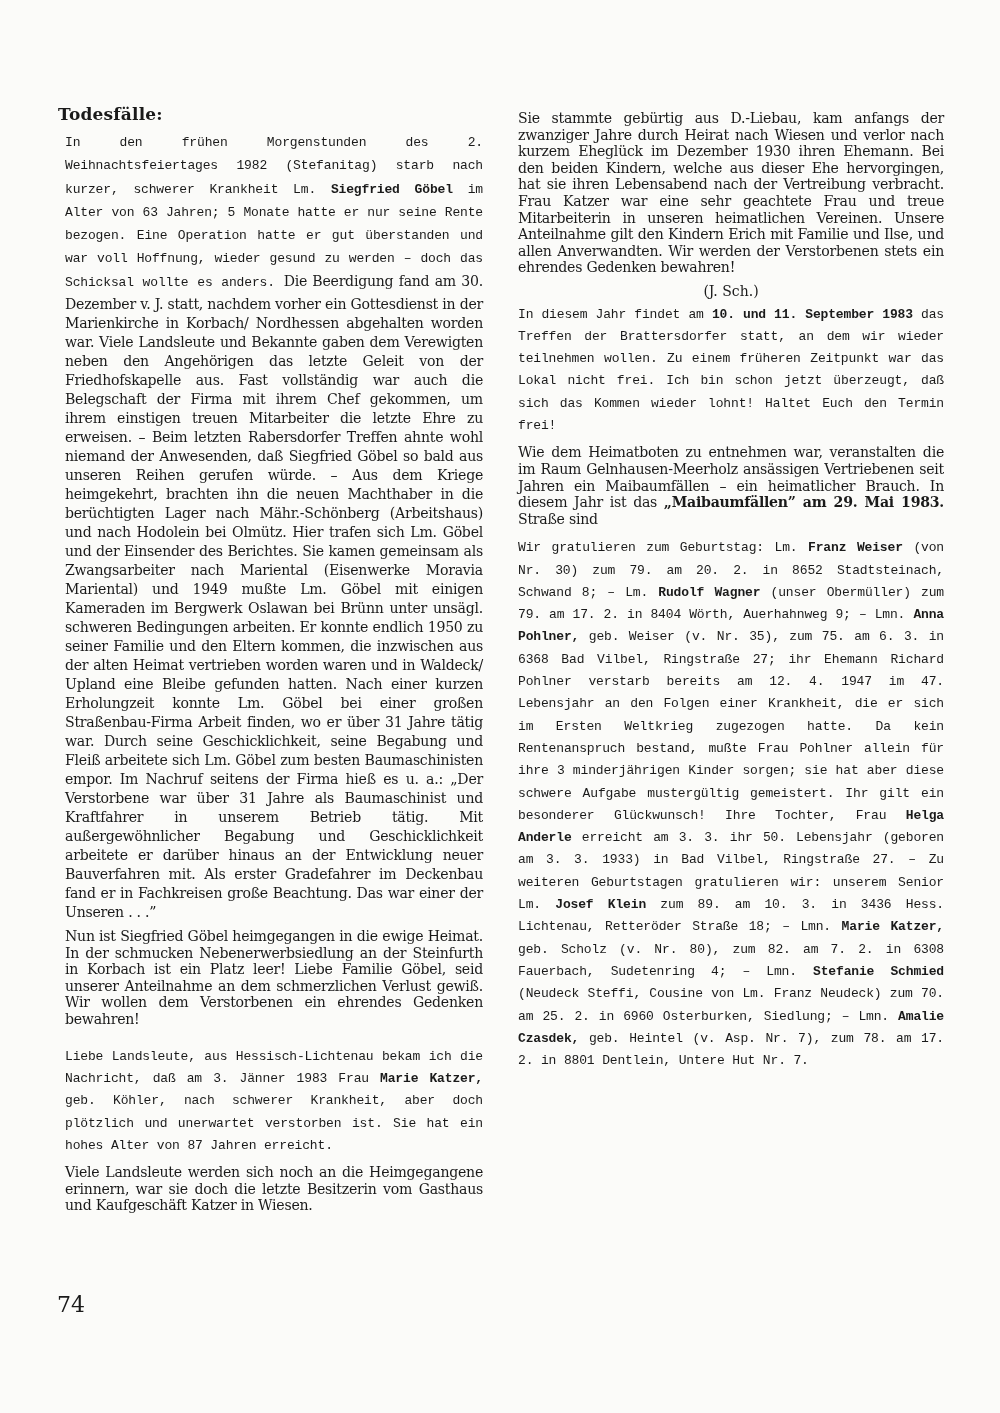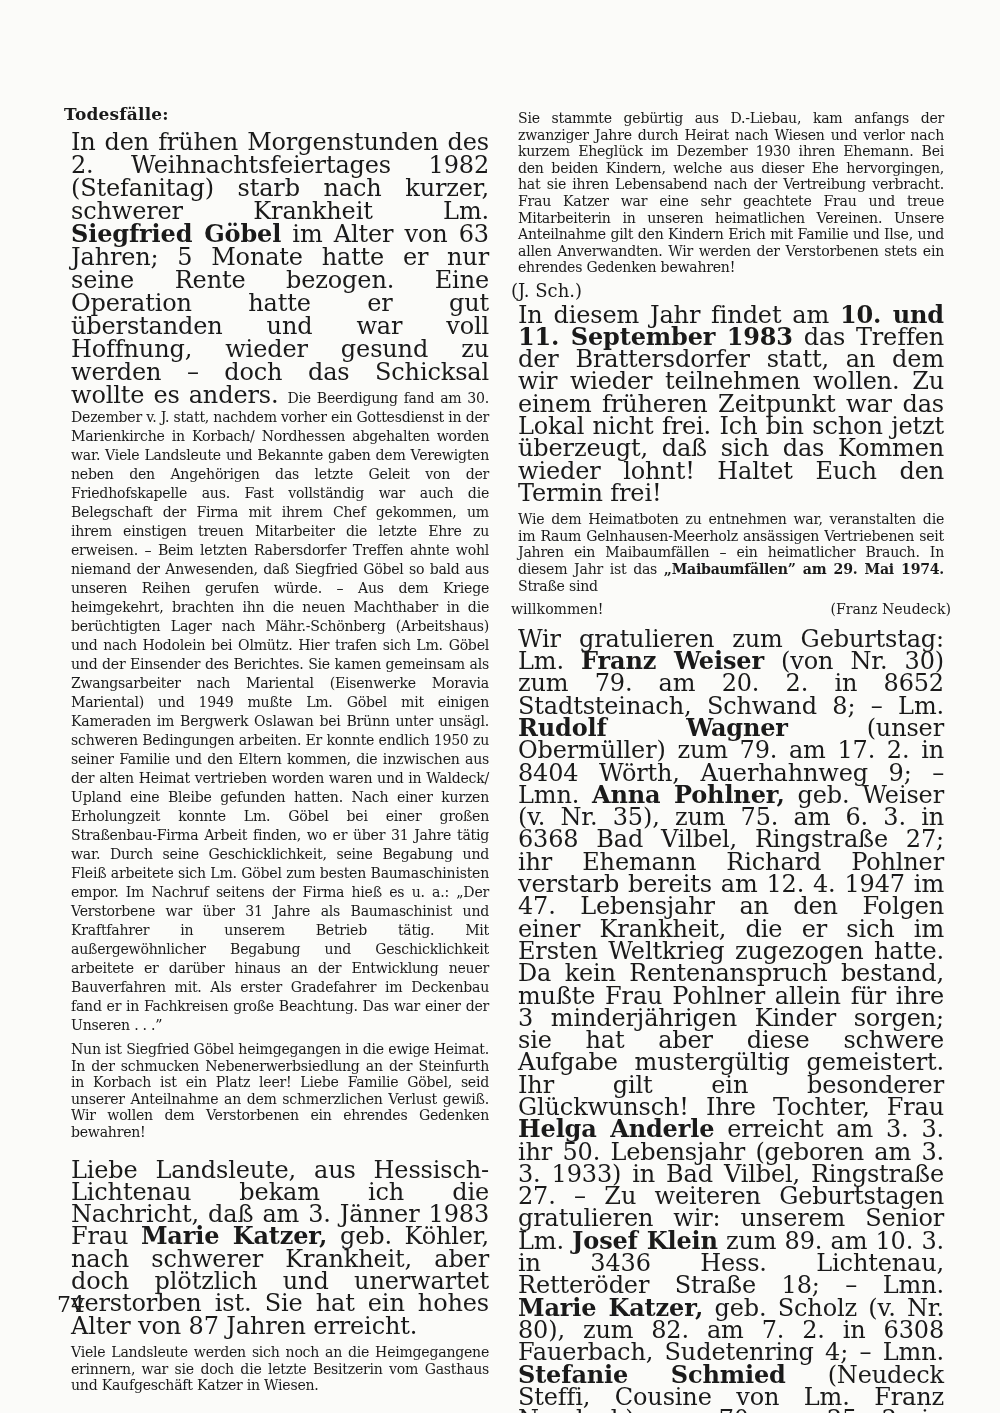--- a/index.html
+++ b/index.html
@@ -1,26 +1,26 @@
 <!DOCTYPE html>
 <html><head>
 <meta charset="utf-8">
 <style>
   html, body { margin:0; padding:0; }
   body {
     width:1000px; height:1413px; background:#fbfbf9; position:relative; overflow:hidden;
     font-family:"DejaVu Serif", "Liberation Serif", serif; color:#1a1a1a;
   }
   .col { position:absolute; text-align:justify; hyphens:manual; }
-  .left { left:64px; top:104px; width:432px; }
+  .left { left:58px; top:104px; width:432px; }
   .right { left:511px; top:103px; width:440px; }
   .heading { font-weight:bold; font-size:17px; line-height:20px; letter-spacing:0.2px; }
-  .big { font-size:24px; line-height:22.3px; letter-spacing:-0.15px; }
+  .big { font-size:13px; line-height:22.3px; letter-spacing:-0.15px;font-family:Liberation Mono, monospace; }
   .small { font-size:14.1px; line-height:16.6px; letter-spacing:-0.25px; }
-  .sig { text-align:left; font-size:18px; line-height:16.6px; }
+  .sig { text-align:center; font-size:14px; line-height:16.6px; }
   .sig-inline { display:flex; justify-content:space-between; font-size:14.1px; line-height:16.6px; }
   b { font-weight:bold; }
   .gap-l { margin-top:18px; }
   .gap-m { margin-top:10px; }
   .gap-s { margin-top:4px; }
   .page-number { position:absolute; left:57px; top:1292px; font-size:22px; }
   p { margin:7px; }
 </style>
 </head>
 <body>
@@ -30,21 +30,17 @@
   <p><span class="big"><span>In den frühen Morgenstunden des 2. Weihnachtsfeiertages 1982 (Stefanitag) starb nach kurzer, schwerer Krankheit Lm. </span><b>Siegfried Göbel</b><span> im Alter von 63 Jahren; 5 Monate hatte er nur seine Rente bezogen. Eine Operation hatte er gut überstanden und war voll Hoffnung, wieder gesund zu werden – doch das Schicksal wollte es anders. </span></span><span class="small">Die Beerdigung fand am 30. Dezember v. J. statt, nachdem vorher ein Gottesdienst in der Marienkirche in Korbach/ Nordhessen abgehalten worden war. Viele Landsleute und Bekannte gaben dem Verewigten neben den Angehörigen das letzte Geleit von der Friedhofskapelle aus. Fast vollständig war auch die Belegschaft der Firma mit ihrem Chef gekommen, um ihrem einstigen treuen Mitarbeiter die letzte Ehre zu erweisen. – Beim letzten Rabersdorfer Treffen ahnte wohl niemand der Anwesenden, daß Siegfried Göbel so bald aus unseren Reihen gerufen würde. – Aus dem Kriege heimgekehrt, brachten ihn die neuen Machthaber in die berüchtigten Lager nach Mähr.-Schönberg (Arbeitshaus) und nach Hodolein bei Olmütz. Hier trafen sich Lm. Göbel und der Einsender des Berichtes. Sie kamen gemeinsam als Zwangsarbeiter nach Mariental (Eisenwerke Moravia Mariental) und 1949 mußte Lm. Göbel mit einigen Kameraden im Bergwerk Oslawan bei Brünn unter unsägl. schweren Bedingungen arbeiten. Er konnte endlich 1950 zu seiner Familie und den Eltern kommen, die inzwischen aus der alten Heimat vertrieben worden waren und in Waldeck/ Upland eine Bleibe gefunden hatten. Nach einer kurzen Erholungzeit konnte Lm. Göbel bei einer großen Straßenbau-Firma Arbeit finden, wo er über 31 Jahre tätig war. Durch seine Geschicklichkeit, seine Begabung und Fleiß arbeitete sich Lm. Göbel zum besten Baumaschinisten empor. Im Nachruf seitens der Firma hieß es u. a.: „Der Verstorbene war über 31 Jahre als Baumaschinist und Kraftfahrer in unserem Betrieb tätig. Mit außergewöhnlicher Begabung und Geschicklichkeit arbeitete er darüber hinaus an der Entwicklung neuer Bauverfahren mit. Als erster Gradefahrer im Deckenbau fand er in Fachkreisen große Beachtung. Das war einer der Unseren . . .”</span></p>
   <p class="small">Nun ist Siegfried Göbel heimgegangen in die ewige Heimat. In der schmucken Nebenerwerbsiedlung an der Steinfurth in Korbach ist ein Platz leer! Liebe Familie Göbel, seid unserer Anteilnahme an dem schmerzlichen Verlust gewiß. Wir wollen dem Verstorbenen ein ehrendes Gedenken bewahren!</p>
   <p class="big gap-l"><span>Liebe Landsleute, aus Hessisch-Lichtenau bekam ich die Nachricht, daß am 3. Jänner 1983 Frau </span><b>Marie Katzer,</b><span> geb. Köhler, nach schwerer Krankheit, aber doch plötzlich und unerwartet verstorben ist. Sie hat ein hohes Alter von 87 Jahren erreicht.</span></p>
   <p class="small gap-s">Viele Landsleute werden sich noch an die Heimgegangene erinnern, war sie doch die letzte Besitzerin vom Gasthaus und Kaufgeschäft Katzer in Wiesen.</p>
 </div>
 
 <div class="col right">
   <p class="small">Sie stammte gebürtig aus D.-Liebau, kam anfangs der zwanziger Jahre durch Heirat nach Wiesen und verlor nach kurzem Eheglück im Dezember 1930 ihren Ehemann. Bei den beiden Kindern, welche aus dieser Ehe hervorgingen, hat sie ihren Lebensabend nach der Vertreibung verbracht. Frau Katzer war eine sehr geachtete Frau und treue Mitarbeiterin in unseren heimatlichen Vereinen. Unsere Anteilnahme gilt den Kindern Erich mit Familie und Ilse, und allen Anverwandten. Wir werden der Verstorbenen stets ein ehrendes Gedenken bewahren!</p>
   <div class="sig">(J. Sch.)</div>
   <p class="big gap-s"><span>In diesem Jahr findet am </span><b>10. und 11. September 1983</b><span> das Treffen der Brattersdorfer statt, an dem wir wieder teilnehmen wollen. Zu einem früheren Zeitpunkt war das Lokal nicht frei. Ich bin schon jetzt überzeugt, daß sich das Kommen wieder lohnt! Haltet Euch den Termin frei!</span></p>
-  <p class="small gap-s"><span>Wie dem Heimatboten zu entnehmen war, veranstalten die im Raum Gelnhausen-Meerholz ansässigen Vertriebenen seit Jahren ein Maibaumfällen – ein heimatlicher Brauch. In diesem Jahr ist das </span><b>„Maibaumfällen” am 29. Mai 1974.</b><span> Straße sind</span></p>
-  <div class="sig-inline">
-      <span>willkommen!</span>
-      <span>(Franz Neudeck)</span>
-    </div>
+  <p class="small gap-s"><span>Wie dem Heimatboten zu entnehmen war, veranstalten die im Raum Gelnhausen-Meerholz ansässigen Vertriebenen seit Jahren ein Maibaumfällen – ein heimatlicher Brauch. In diesem Jahr ist das </span><b>„Maibaumfällen” am 29. Mai 1983.</b><span> Straße sind</span></p>
   <p class="big gap-m"><span>Wir gratulieren zum Geburtstag: Lm. </span><b>Franz Weiser</b><span> (von Nr. 30) zum 79. am 20. 2. in 8652 Stadtsteinach, Schwand 8; – Lm. </span><b>Rudolf Wagner</b><span> (unser Obermüller) zum 79. am 17. 2. in 8404 Wörth, Auerhahnweg 9; – Lmn. </span><b>Anna Pohlner,</b><span> geb. Weiser (v. Nr. 35), zum 75. am 6. 3. in 6368 Bad Vilbel, Ringstraße 27; ihr Ehemann Richard Pohlner verstarb bereits am 12. 4. 1947 im 47. Lebensjahr an den Folgen einer Krankheit, die er sich im Ersten Weltkrieg zugezogen hatte. Da kein Rentenanspruch bestand, mußte Frau Pohlner allein für ihre 3 minderjährigen Kinder sorgen; sie hat aber diese schwere Aufgabe mustergültig gemeistert. Ihr gilt ein besonderer Glückwunsch! Ihre Tochter, Frau </span><b>Helga Anderle</b><span> erreicht am 3. 3. ihr 50. Lebensjahr (geboren am 3. 3. 1933) in Bad Vilbel, Ringstraße 27. – Zu weiteren Geburtstagen gratulieren wir: unserem Senior Lm. </span><b>Josef Klein</b><span> zum 89. am 10. 3. in 3436 Hess. Lichtenau, Retteröder Straße 18; – Lmn. </span><b>Marie Katzer,</b><span> geb. Scholz (v. Nr. 80), zum 82. am 7. 2. in 6308 Fauerbach, Sudetenring 4; – Lmn. </span><b>Stefanie Schmied</b><span> (Neudeck Steffi, Cousine von Lm. Franz Neudeck) zum 70. am 25. 2. in 6960 Osterburken, Siedlung; – Lmn. </span><b>Amalie Czasdek,</b><span> geb. Heintel (v. Asp. Nr. 7), zum 78. am 17. 2. in 8801 Dentlein, Untere Hut Nr. 7.</span></p>
 </div>
 
 <div class="page-number">74</div>
 
 </body></html>

